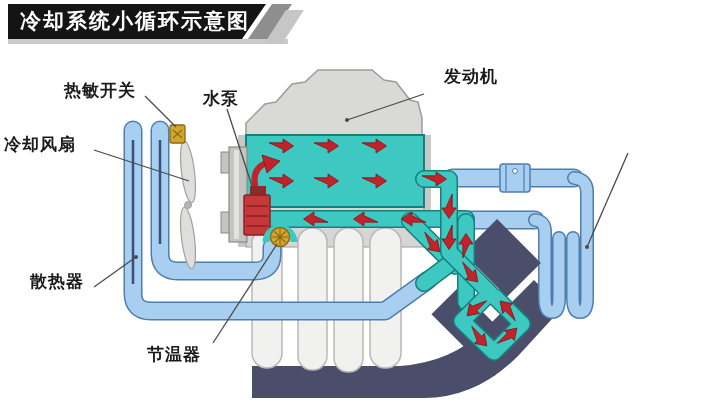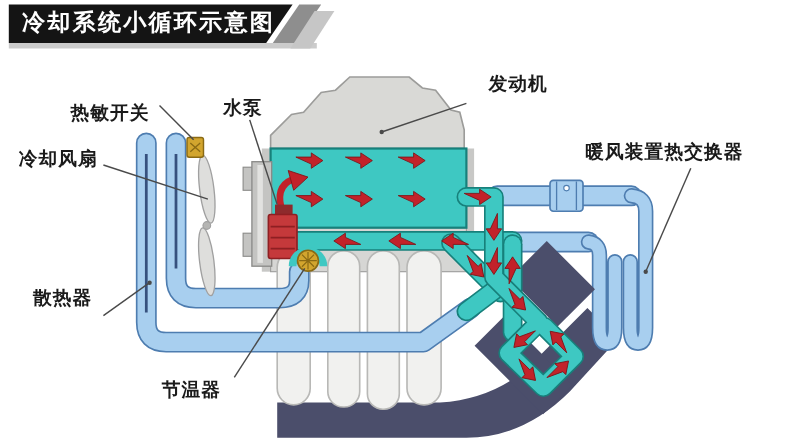--- a/index.html
+++ b/index.html
@@ -164,21 +164,20 @@
     <path class="pointer" d="M94,150 L189,181"></path>
     <path class="pointer" d="M628,153 L587,247"></path>
     <circle cx="587" cy="247" r="2" fill="var(--pointer)"></circle>
     <path class="pointer" d="M94,287 L136,257"></path>
     <circle cx="136" cy="257" r="2" fill="var(--pointer)"></circle>
     <path class="pointer" d="M213,343 L277,244"></path>
   </g>
 </svg>
 
 <div id="page-title">冷却系统小循环示意图</div>
-<div class="diagram-label" style="left:64px;top:94px">热敏开关</div>
+<div class="diagram-label" style="left:64px;top:82px">热敏开关</div>
 <div class="diagram-label" style="left:203px;top:90px">水泵</div>
 <div class="diagram-label" style="left:444px;top:68px">发动机</div>
-<div class="diagram-label" style="left:17px;top:136px">冷却风扇</div>
-<div class="diagram-label" style="left:532px;top:130px">暖风装置热交换器</div>
-<div class="diagram-label" style="left:30px;top:262px">散热器</div>
+<div class="diagram-label" style="left:4px;top:136px">冷却风扇</div>
+<div class="diagram-label" style="left:30px;top:273px">散热器</div>
 <div class="diagram-label" style="left:147px;top:346px">节温器</div>
 
 </div>
 
 </body></html>

